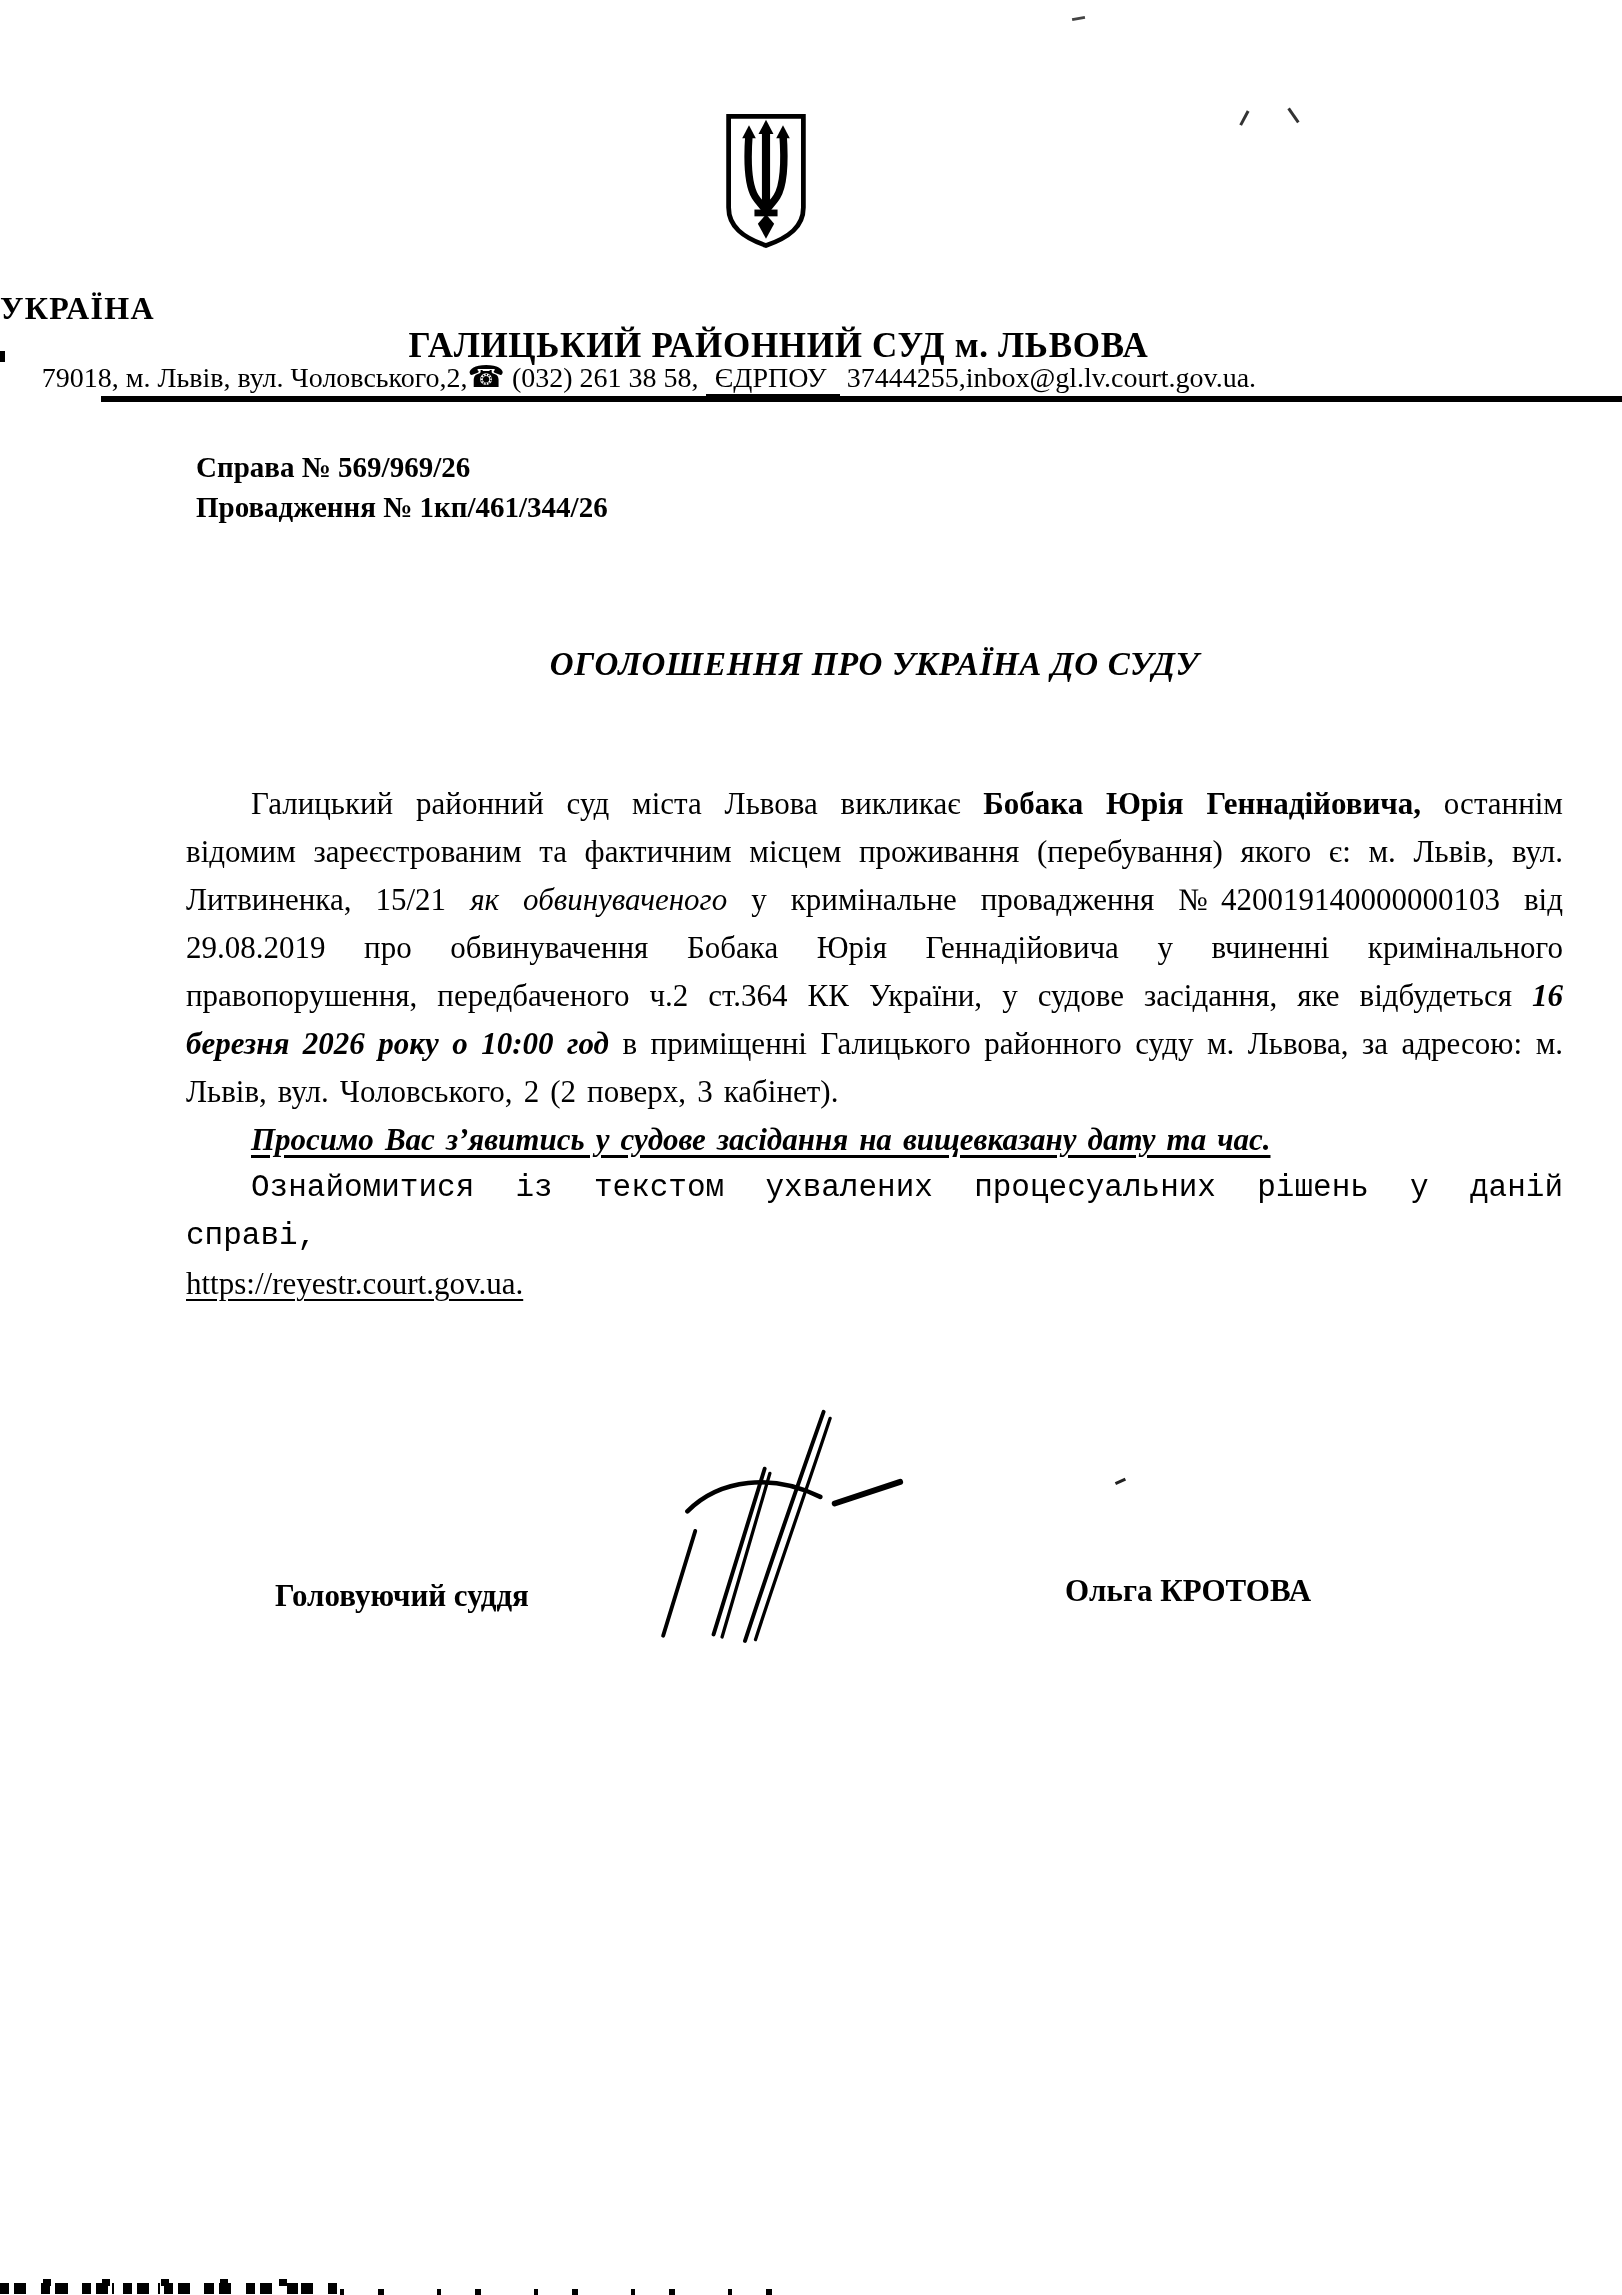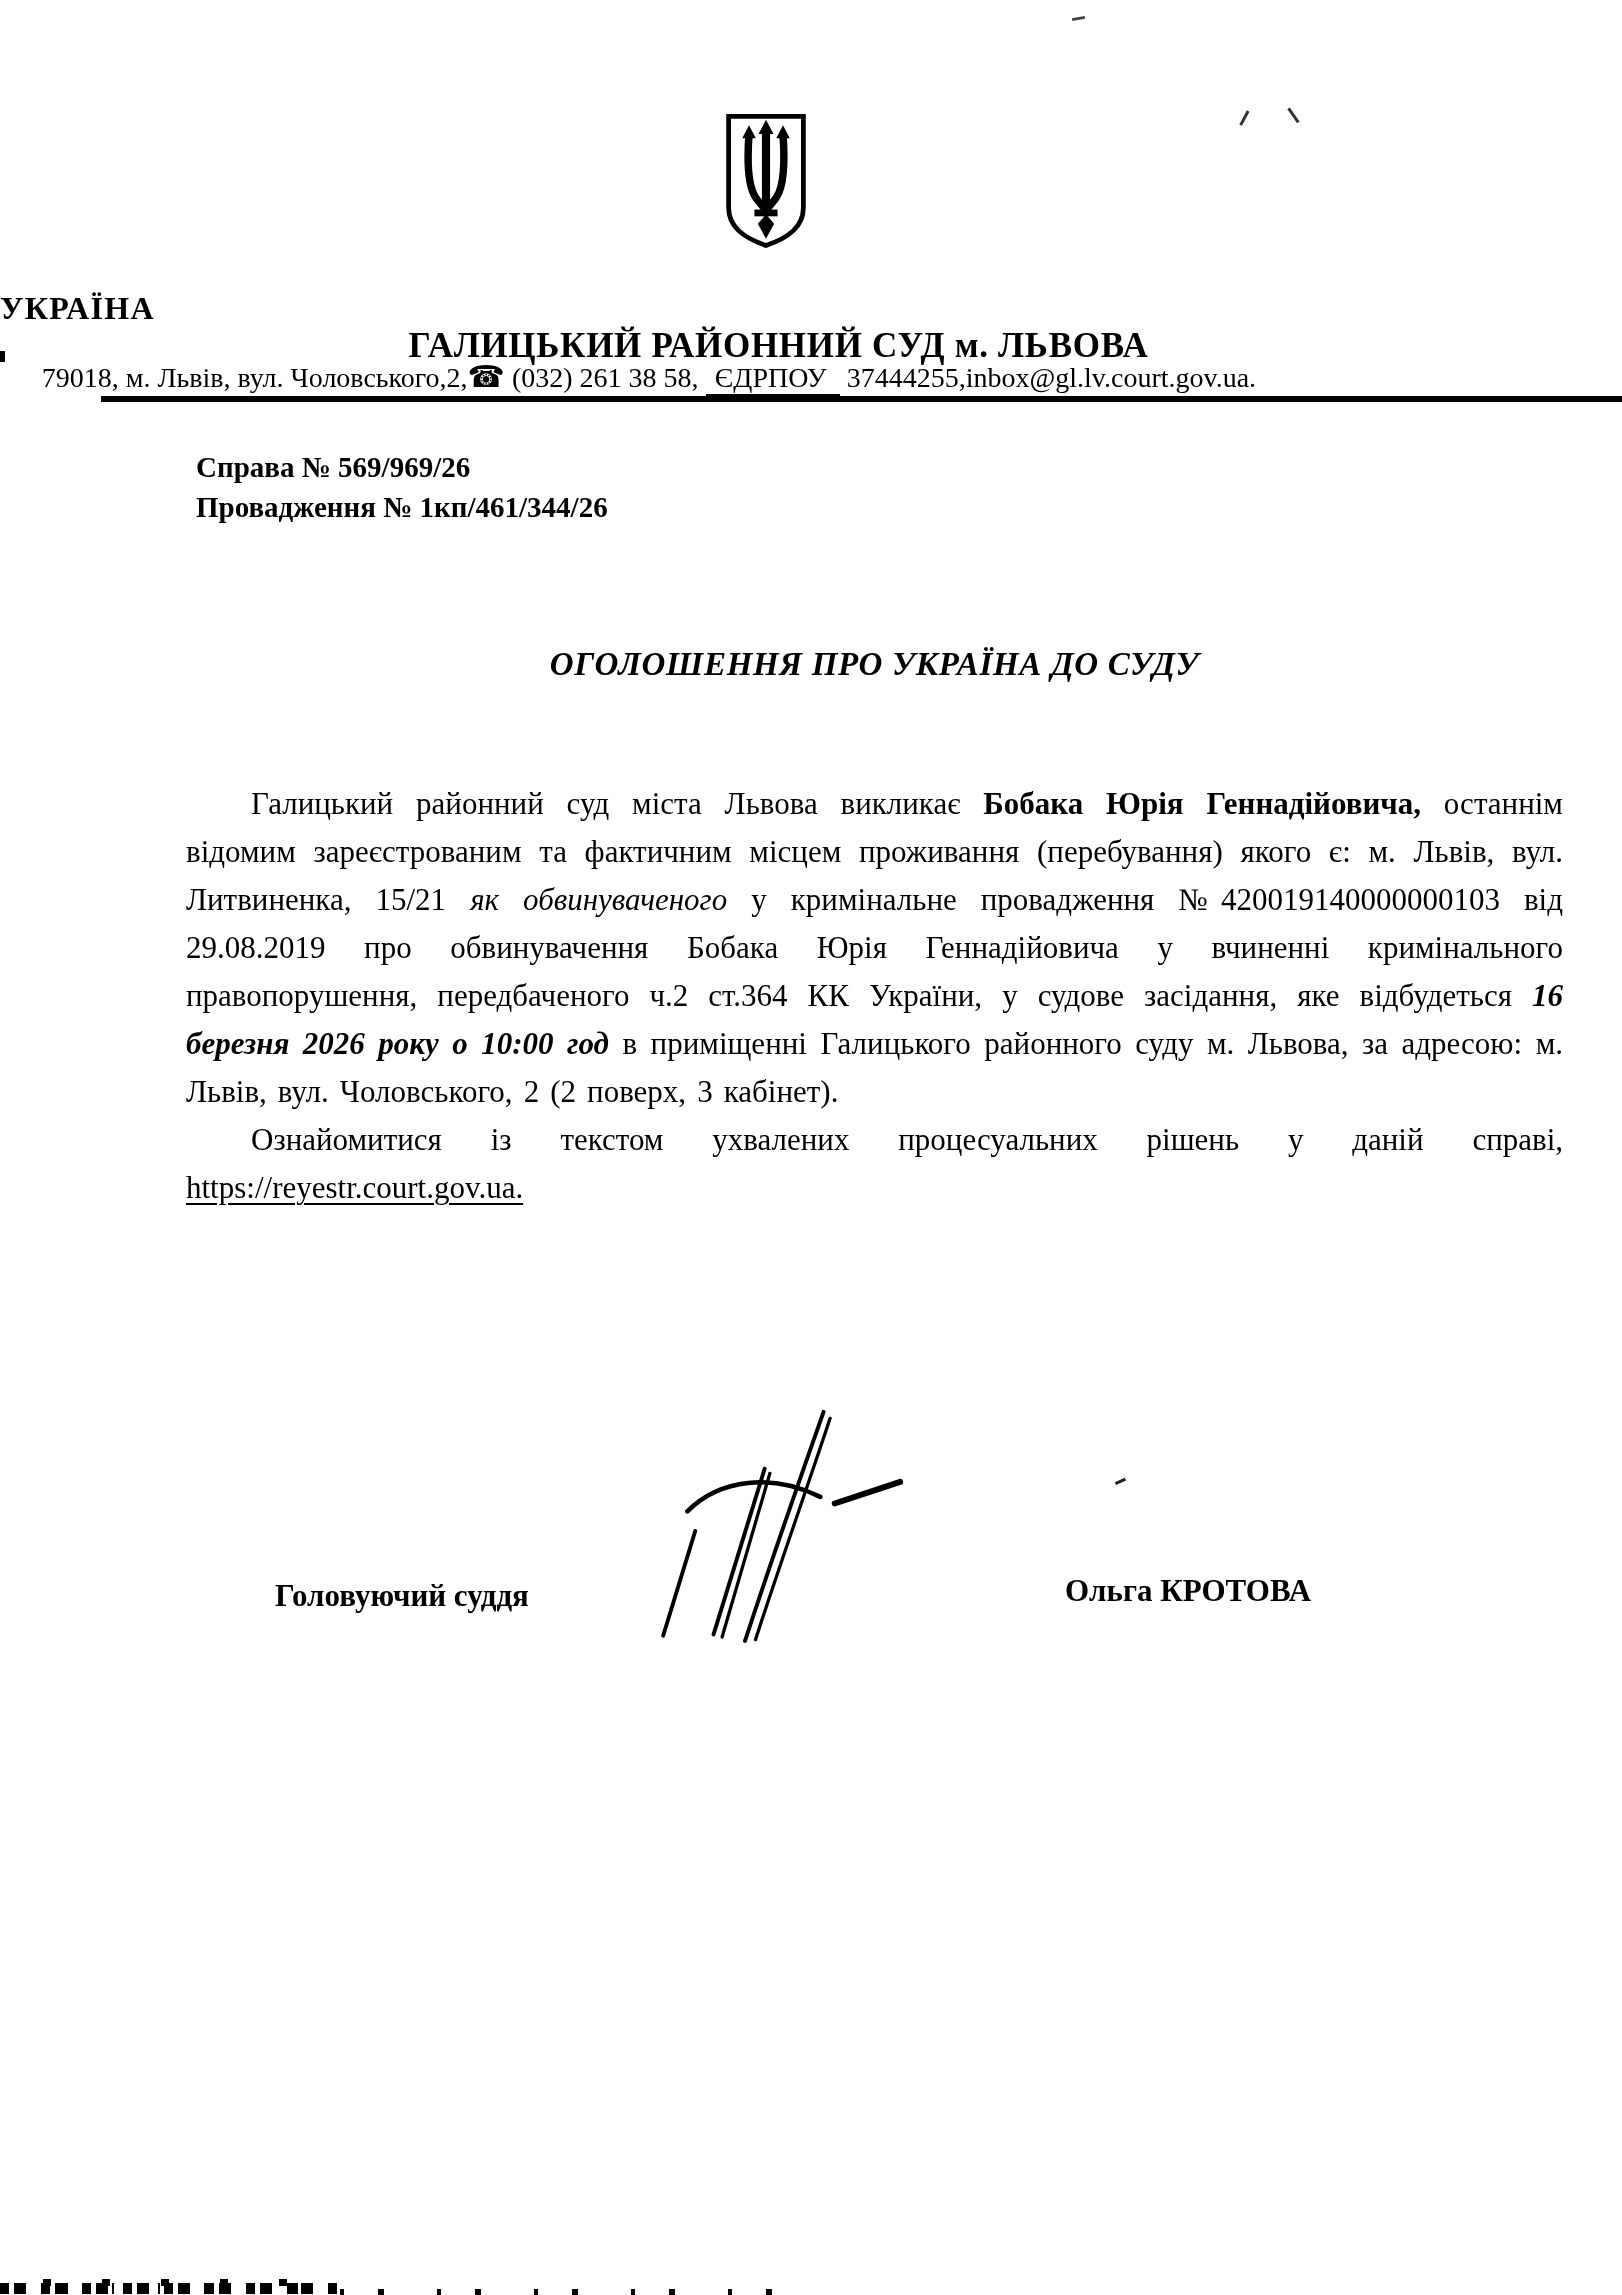--- a/index.html
+++ b/index.html
@@ -39,21 +39,21 @@
   
   .body-text{
     position:absolute;left:186px;top:780px;width:1377px;
     font-size:31px;line-height:48px;text-align:justify;word-spacing:3.3px;
   }
   .body-text p{margin:0;text-indent:65px;}
   .par-emph{
     font-weight:bold;font-style:italic;
     text-decoration:underline;text-decoration-thickness:2.6px;text-underline-offset:5.2px;
   }
-  .line-just{text-align-last:justify;}
+  .line-just{text-align-last:justify;font-family:Liberation Mono, monospace;}
   .url{text-decoration:underline;text-decoration-thickness:2px;text-underline-offset:5.2px;}
   .bi{font-style:italic;}
 
   
   .sig-role{position:absolute;left:275px;top:1578px;font-weight:bold;font-size:31px;}
   .sig-name{position:absolute;left:1065px;top:1573px;font-weight:bold;font-size:31px;}
   .sig-svg{position:absolute;left:635px;top:1400px;width:275px;height:275px;}
 
   
   .mark{position:absolute;background:#222;}
@@ -105,20 +105,21 @@
     <div>Справа № 569/969/26</div>
     <div>Провадження № 1кп/461/344/26</div>
   </div>
 
   <div class="doc-title">ОГОЛОШЕННЯ ПРО УКРАЇНА ДО СУДУ</div>
 
   <div class="body-text">
     <p>
       <span>Галицький районний суд міста Львова викликає </span><b>Бобака Юрія Геннадійовича,</b><span> останнім відомим зареєстрованим та фактичним місцем проживання (перебування) якого є: м. Львів, вул. Литвиненка, 15/21 </span><i>як обвинуваченого</i><span> у кримінальне провадження №420019140000000103 від 29.08.2019 про обвинувачення Бобака Юрія Геннадійовича у вчиненні кримінального правопорушення, передбаченого ч.2 ст.364 КК України, у судове засідання, яке відбудеться </span><b class="bi">16 березня 2026 року о 10:00 год</b><span> в приміщенні Галицького районного суду м. Львова, за адресою: м. Львів, вул. Чоловського, 2 (2 поверх, 3 кабінет).</span>
     </p>
+    <p class="par-emph">Просимо Вас з’явитись у судове засідання на вищевказану дату та час.</p>
     <p class="line-just">Ознайомитися із текстом ухвалених процесуальних рішень у даній справі,</p>
     <p style="text-indent:0;"><span class="url">https://reyestr.court.gov.ua.</span></p>
   </div>
 
   <div class="sig-role">Головуючий суддя</div>
   <svg class="sig-svg" viewBox="0 0 420 420" xmlns="http://www.w3.org/2000/svg" fill="none" stroke="#000" stroke-linecap="round">
     <path d="M43,360 L92,200" stroke-width="6"></path>
     <path d="M120,358 L198,105" stroke-width="6"></path>
     <path d="M133,362 L206,112" stroke-width="5"></path>
     <path d="M168,368 C205,255 252,120 288,18" stroke-width="6"></path>

